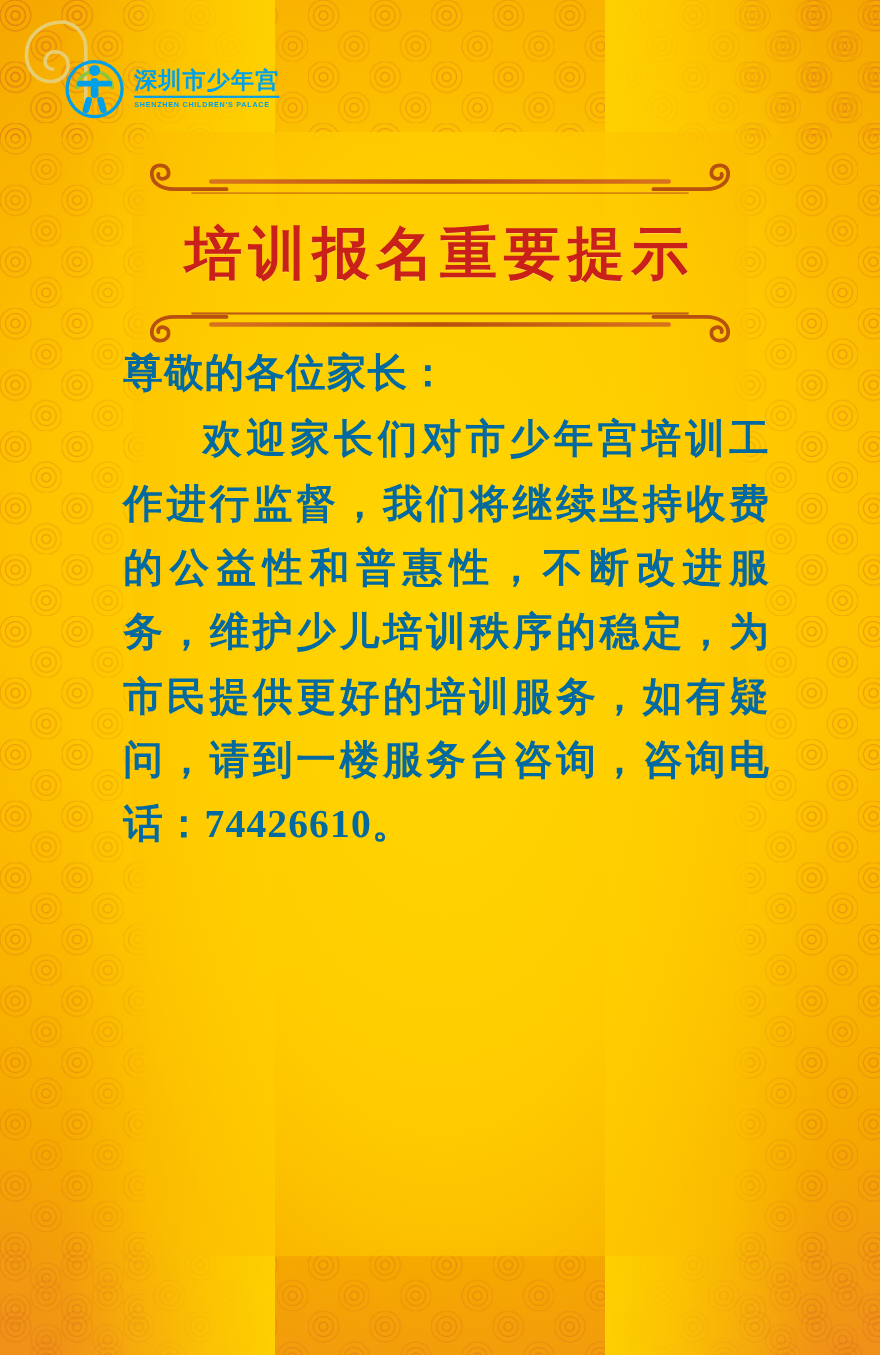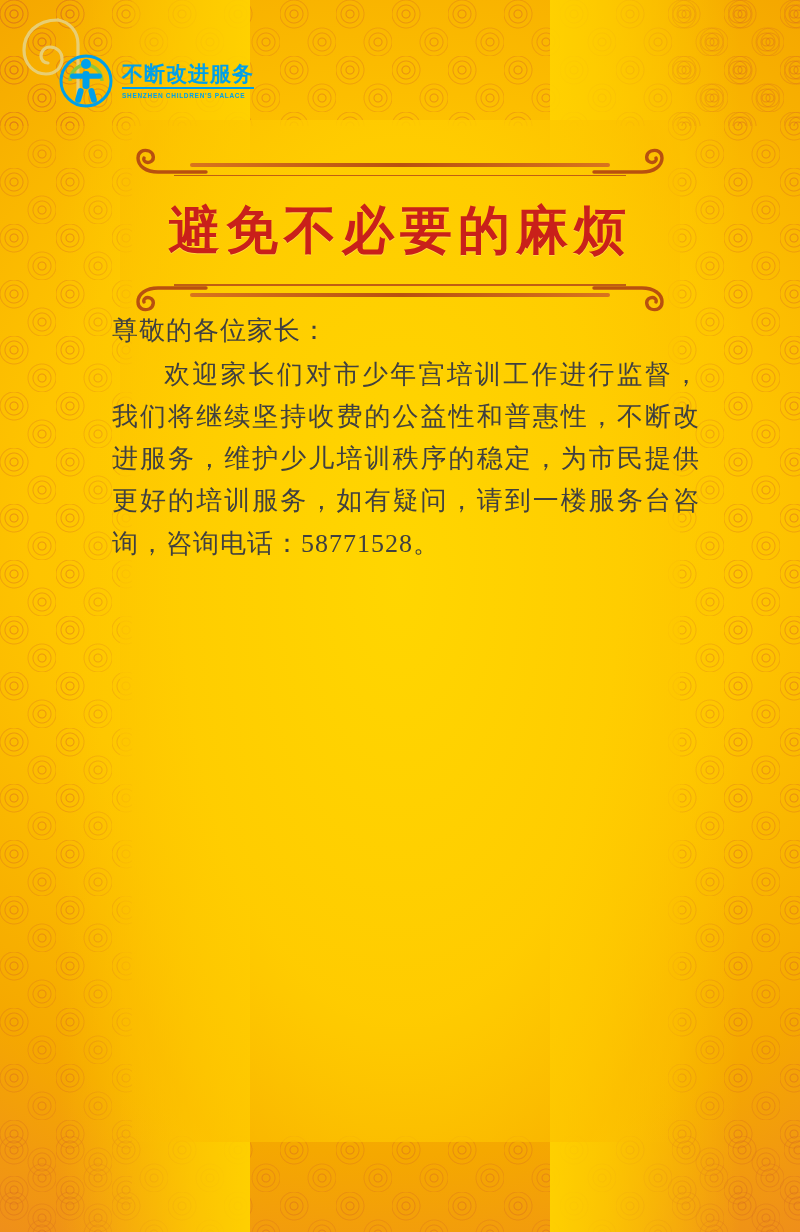--- a/index.html
+++ b/index.html
@@ -169,23 +169,23 @@
     white-space: nowrap;
   }
 
   
   .body-text {
     position: absolute;
     left: 112px;
     right: 100px;
     top: 310px;
     z-index: 7;
-    color: #404040;
-    font-size: 26px;
-    font-weight: normal;
+    color: #0369a1;
+    font-size: 36px;
+    font-weight: bold;
     line-height: 1.62;
     letter-spacing: 1px;
     text-align: justify;
   }
   .body-text p {
     margin: 0 0 2px 0;
   }
   .indent {
     text-indent: 2em;
   }
@@ -216,52 +216,52 @@
         <circle cx="28" cy="29" r="25" fill="none" stroke="#00a0e9" stroke-width="3"></circle>
         <path d="M12 29 A16 16 0 0 1 44 29" fill="none" stroke="#8cc63f" stroke-width="3.4"></path>
         <circle cx="28" cy="12" r="5" fill="#00a0e9"></circle>
         <rect x="24.5" y="19" width="7" height="18" rx="3.2" fill="#00a0e9"></rect>
         <rect x="12" y="21.5" width="32" height="5.2" rx="2.6" fill="#00a0e9"></rect>
         <rect x="18.5" y="36" width="6" height="15" rx="3" fill="#00a0e9" transform="rotate(16 21.5 43)"></rect>
         <rect x="31.5" y="36" width="6" height="15" rx="3" fill="#00a0e9" transform="rotate(-16 34.5 43)"></rect>
       </svg>
     </div>
     <div class="logo-text">
-      <div class="logo-cn">不断改进服务</div>
+      <div class="logo-cn">深圳市少年宫</div>
       <div class="logo-underline"></div>
       <div class="logo-en">SHENZHEN CHILDREN'S PALACE</div>
     </div>
   </div>
 
   <div class="title-wrap">
 
     <div class="rule rule-top">
       <div class="line"></div>
       <div class="thin"></div>
       <svg class="flourish fl-left" viewBox="0 0 74 34">
         <path d="M72 24 L24 24 C12 24 4 18 4 10 C4 4 9 1 15 3 C20 5 21 12 16 14 C12 15.6 9 13 10 10" fill="none" stroke="#b8500f" stroke-width="3.4" stroke-linecap="round"></path>
       </svg>
       <svg class="flourish fl-right" viewBox="0 0 74 34">
         <path d="M2 24 L50 24 C62 24 70 18 70 10 C70 4 65 1 59 3 C54 5 53 12 58 14 C62 15.6 65 13 64 10" fill="none" stroke="#b8500f" stroke-width="3.4" stroke-linecap="round"></path>
       </svg>
     </div>
 
-    <h1 class="poster-title">避免不必要的麻烦</h1>
+    <h1 class="poster-title">培训报名重要提示</h1>
 
     <div class="rule rule-bottom">
       <div class="line"></div>
       <div class="thin"></div>
       <svg class="flourish fl-left" viewBox="0 0 74 34">
         <path d="M72 10 L24 10 C12 10 4 16 4 24 C4 30 9 33 15 31 C20 29 21 22 16 20 C12 18.4 9 21 10 24" fill="none" stroke="#b8500f" stroke-width="3.4" stroke-linecap="round"></path>
       </svg>
       <svg class="flourish fl-right" viewBox="0 0 74 34">
         <path d="M2 10 L50 10 C62 10 70 16 70 24 C70 30 65 33 59 31 C54 29 53 22 58 20 C62 18.4 65 21 64 24" fill="none" stroke="#b8500f" stroke-width="3.4" stroke-linecap="round"></path>
       </svg>
     </div>
 
   </div>
 
   <div class="body-text">
     <p>尊敬的各位家长：</p>
-    <p class="indent para-gap">欢迎家长们对市少年宫培训工作进行监督，我们将继续坚持收费的公益性和普惠性，不断改进服务，维护少儿培训秩序的稳定，为市民提供更好的培训服务，如有疑问，请到一楼服务台咨询，咨询电话：58771528。</p>
+    <p class="indent para-gap">欢迎家长们对市少年宫培训工作进行监督，我们将继续坚持收费的公益性和普惠性，不断改进服务，维护少儿培训秩序的稳定，为市民提供更好的培训服务，如有疑问，请到一楼服务台咨询，咨询电话：74426610。</p>
   </div>
 
 </div>
 
 </body></html>

